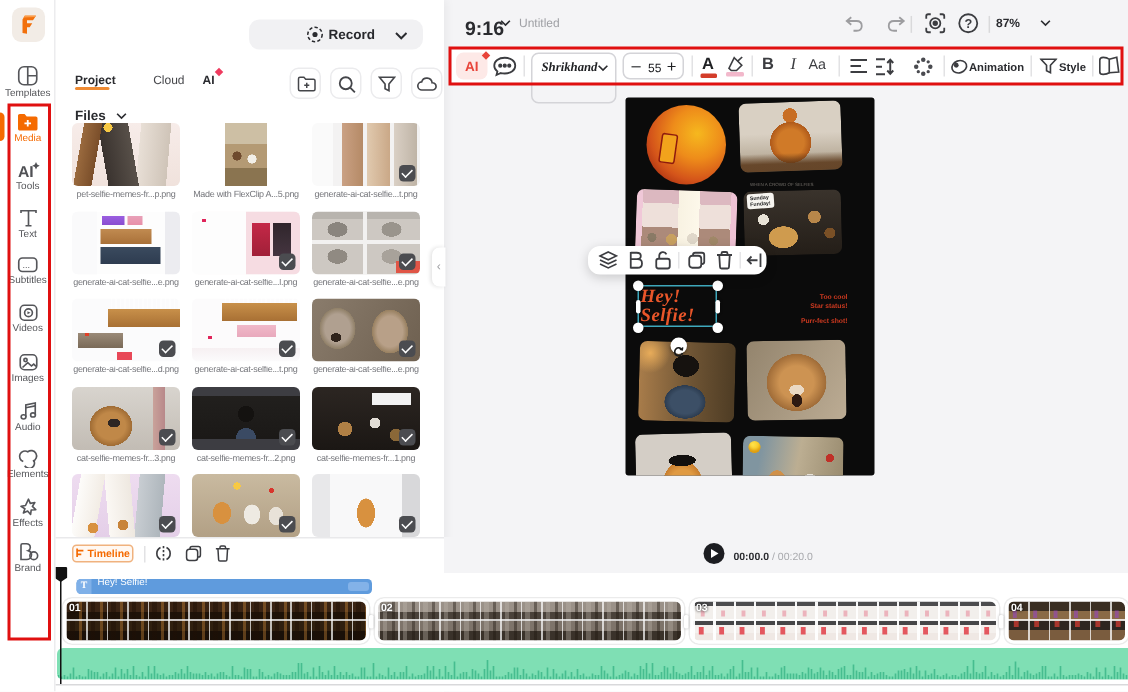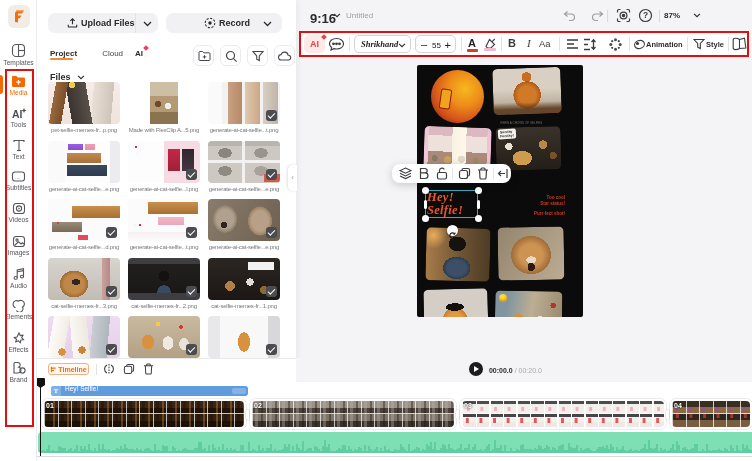--- a/index.html
+++ b/index.html
@@ -312,31 +312,20 @@
       </div>
     <div class="side-item" style="top:361px">
         <svg width="15" height="14" viewBox="0 0 15 14" fill="none" stroke="#55565a" stroke-width="1.1">
           <path d="M3 12 L3 2.5 C3 1.9 3.4 1.5 4 1.5 L6.5 1.5 C8.2 1.5 9.2 2.6 9.2 4 C9.2 5.1 8.5 5.8 7.8 6.1 C9 6.4 10 7.3 10 8.8 C10 10.7 8.6 12 6.7 12 Z"></path>
           <circle cx="11.5" cy="9.5" r="2.6"></circle>
         </svg>
         <span class="lbl">Brand</span>
       </div>
   </div>
   <div id="panel">
-    <div class="gbtn" id="upload">
-      <svg width="11" height="12" viewBox="0 0 13 13" fill="none" stroke="#2a2b2f" stroke-width="1.3" style="position:absolute;left:19px;top:4px">
-          <path d="M6.5 8 L6.5 1.8 M4 4 L6.5 1.5 L9 4"></path>
-          <path d="M1.5 8.5 L1.5 10.5 C1.5 11 1.9 11.3 2.4 11.3 L10.6 11.3 C11.1 11.3 11.5 11 11.5 10.5 L11.5 8.5"></path>
-        </svg>
-      <span style="position:absolute;left:33px;top:5px">Upload Files</span>
-      <span style="position:absolute;left:87px;top:0;width:1px;height:20px;background:#e3e3e5"></span>
-      <svg width="9" height="6" viewBox="0 0 9 6" fill="none" stroke="#2a2b2f" stroke-width="1.3" style="position:absolute;left:95px;top:8px">
-          <path d="M1 1 L4.5 4.5 L8 1"></path>
-        </svg>
-    </div>
     <div class="gbtn" id="record">
       <svg width="12" height="12" viewBox="0 0 14 14" style="position:absolute;left:38px;top:4px">
           <circle cx="7" cy="7" r="5.6" fill="none" stroke="#2a2b2f" stroke-width="1.2" stroke-dasharray="2.6 1.7"></circle>
           <circle cx="7" cy="7" r="2" fill="#2a2b2f"></circle>
         </svg>
       <span style="position:absolute;left:53px;top:5px">Record</span>
 
       <svg width="9" height="6" viewBox="0 0 9 6" fill="none" stroke="#2a2b2f" stroke-width="1.3" style="position:absolute;left:97px;top:8px">
           <path d="M1 1 L4.5 4.5 L8 1"></path>
         </svg>
@@ -439,21 +428,21 @@
     </div>
     <div id="toolbar">
       <div style="position:absolute;left:3px;top:2px;width:21px;height:18px;background:#fde9e7;border-radius:5px;text-align:center;font-size:9px;font-weight:bold;color:#e8443a;line-height:18px;">AI<span style="position:absolute;top:0px;right:-1px;width:4px;height:4px;background:#e8443a;transform:rotate(45deg);"></span></div>
       <svg width="17" height="15" viewBox="0 0 17 15" fill="none" stroke="#3c3d41" stroke-width="1.2" style="position:absolute;left:27px;top:4px">
           <path d="M8.5 1.5 C12.6 1.5 15.5 3.8 15.5 6.8 C15.5 9.8 12.6 12 8.5 12 C7.6 12 6.7 11.9 5.9 11.7 L3 13 L3.6 10.6 C2.3 9.6 1.5 8.3 1.5 6.8 C1.5 3.8 4.4 1.5 8.5 1.5 Z"></path>
           <circle cx="5.5" cy="6.8" r=".8" fill="#3c3d41"></circle>
           <circle cx="8.5" cy="6.8" r=".8" fill="#3c3d41"></circle>
           <circle cx="11.5" cy="6.8" r=".8" fill="#3c3d41"></circle>
         </svg>
       <span class="tb-div" style="left:48px"></span>
-      <div style="position:absolute;left:53px;top:2px;width:57px;height:18px;border:1px solid #d4d4d8;border-radius:5px;">
+      <div style="position:absolute;left:53px;top:2px;width:57px;height:34px;border:1px solid #d4d4d8;border-radius:5px;">
           <span style="position:absolute;left:6px;top:3px;font-family:'Liberation Serif',serif;font-style:italic;font-weight:bold;font-size:8.5px;color:#202124;">Shrikhand</span>
           <svg width="8" height="5" viewBox="0 0 9 6" fill="none" stroke="#2a2b2f" stroke-width="1.3" style="position:absolute;right:4px;top:7px">
             <path d="M1 1 L4.5 4.5 L8 1"></path>
           </svg>
         </div>
       <div style="position:absolute;left:114px;top:2px;width:41px;height:18px;border:1px solid #d4d4d8;border-radius:5px;font-size:11px;color:#202124;">
           <span style="position:absolute;left:5px;top:2px;">–</span>
           <span style="position:absolute;left:16px;top:5px;font-size:8px;">55</span>
           <span style="position:absolute;right:4px;top:3px;font-size:11px;">+</span>
         </div>

